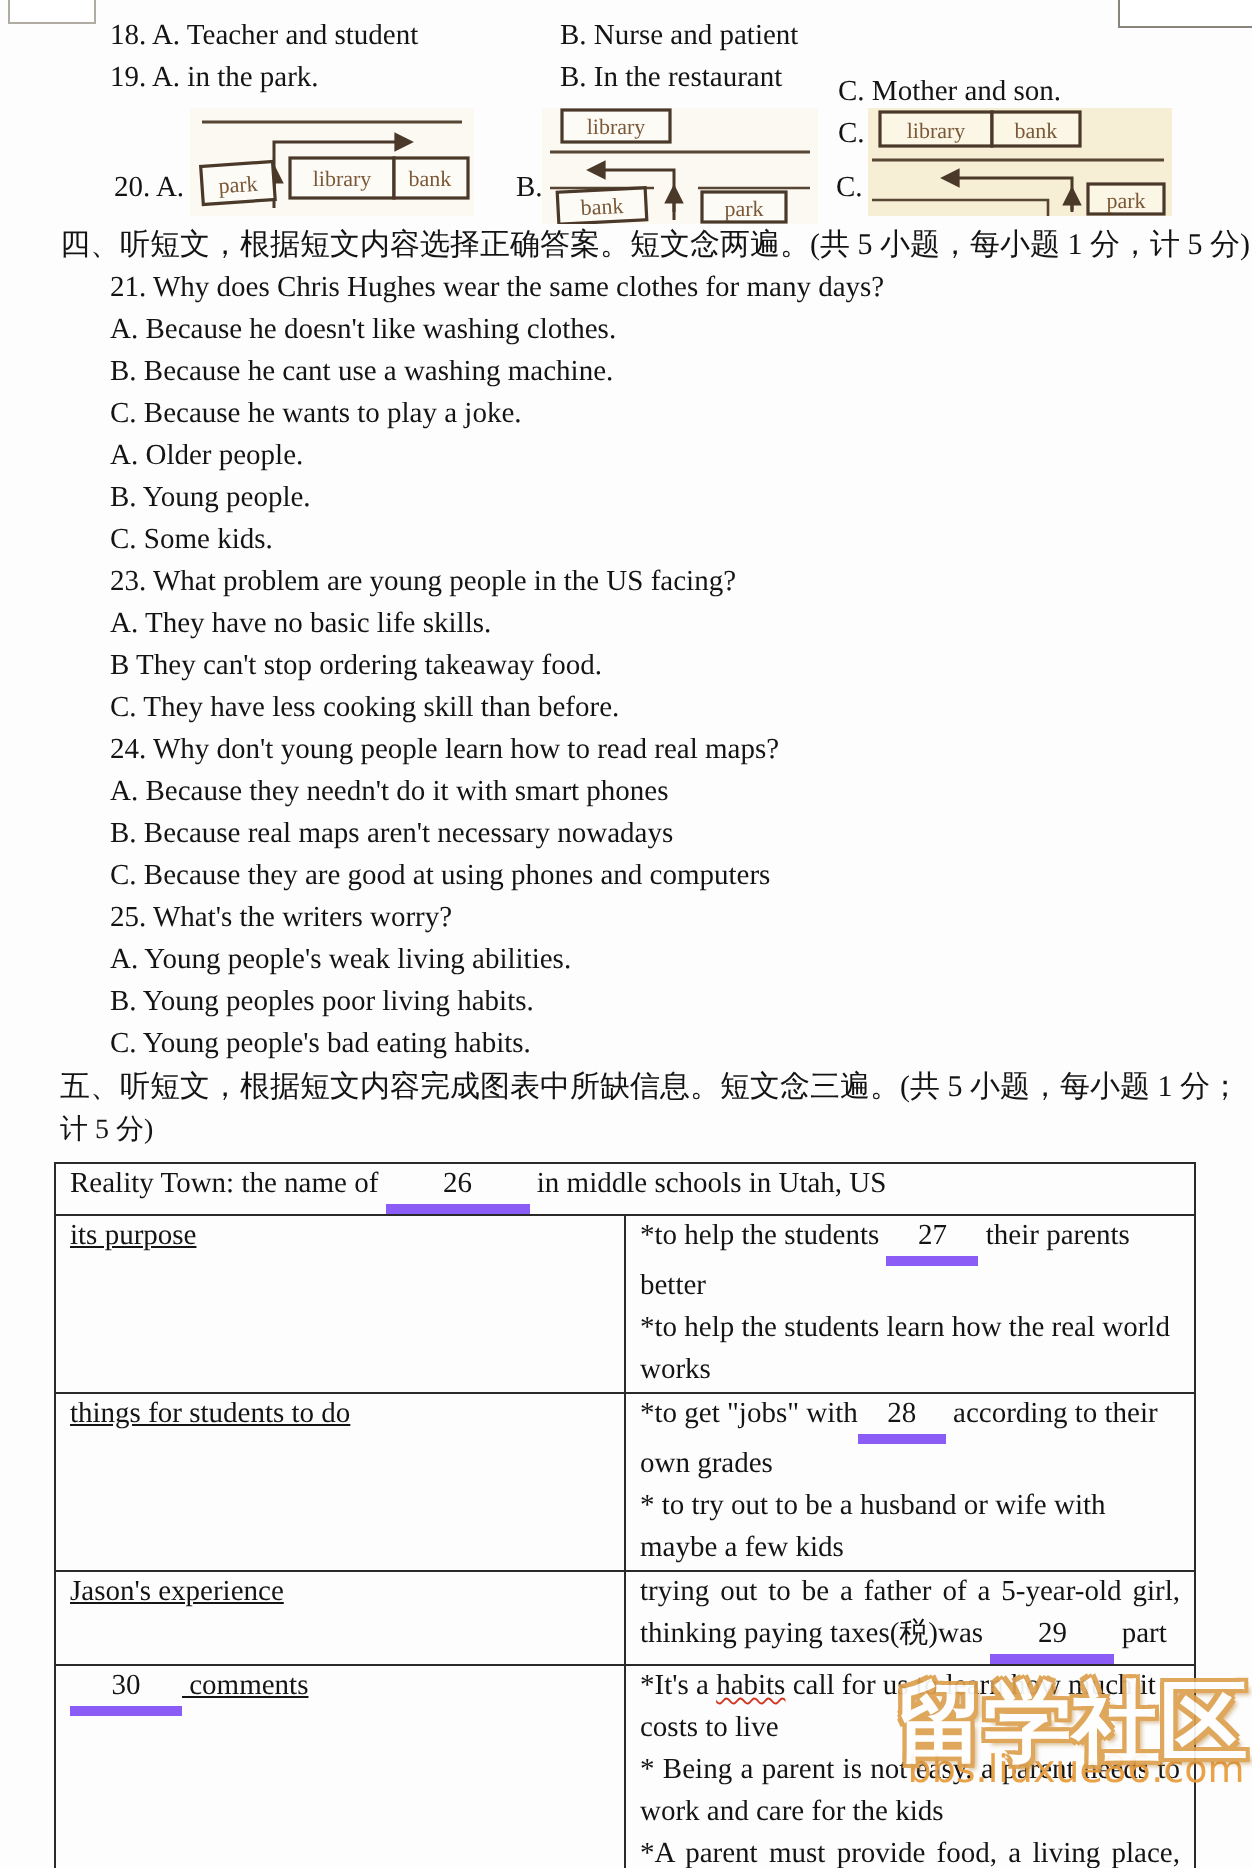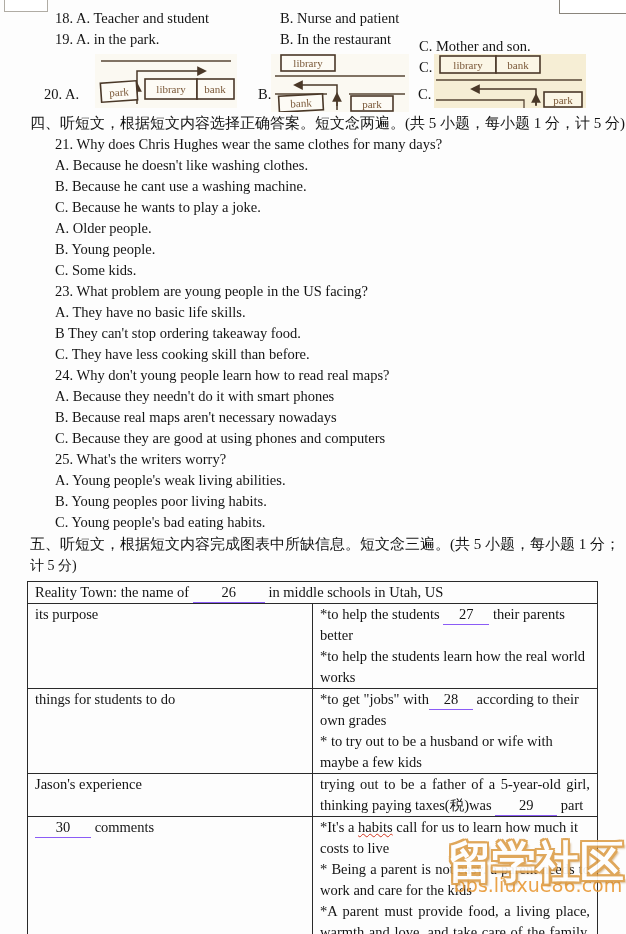--- a/index.html
+++ b/index.html
@@ -22,36 +22,36 @@
 
   
   .optrow { position:relative; height:21px; line-height:21px; white-space:nowrap; }
   .optrow .ca { position:absolute; left:55px; }
   .optrow .cb { position:absolute; left:280px; }
   .optrow .cc { position:absolute; left:419px;margin-top:28px; }
 
   
   .maps-row { position:relative; height:62px; }
   .maps-row .maplabel { position:absolute; top:34px; height:21px; line-height:21px; }
-  .lbl-a { left:44px; } .lbl-b { left:258px; } .lbl-c { left:418px; }
+  .lbl-a { left:57px; } .lbl-b { left:258px; } .lbl-c { left:418px; }
   .map-svg { position:absolute; top:4px; }
   .map-a { left:95px; } .map-b { left:271px; } .map-c { left:434px; }
   .map-txt { font-family:"Liberation Serif",serif; font-size:11px; fill:#7a5838; }
 
   .sec-header { margin-left:30px; height:22px; line-height:22px; font-size:15px; white-space:nowrap; }
   .sec-header2 { margin-left:30px; height:21px; line-height:21px; font-size:14px; white-space:nowrap; }
   .qline { margin-left:55px; height:21px; line-height:21px; white-space:nowrap; }
 
   
   .info-table { border-collapse:collapse; margin-left:27px; margin-top:5px; width:571px; table-layout:fixed; }
   .info-table td { border:1.4px solid #2a2a2a; vertical-align:top; padding:0 7px; line-height:21px; }
-  .info-table .lcol { width:180px; }
+  .info-table .lcol { width:180px;text-decoration:underline; }
   .cell-line { min-height:21px; }
   .justify { text-align:justify; }
-  .blank { display:inline-block; min-width:42px; border-bottom:1px solid #8b5cf6;
+  .blank { display:inline-block; min-width:42px; border-bottom:5px solid #8b5cf6;
     text-align:center; height:19px; line-height:19px; }
   .squiggly { text-decoration:underline; text-decoration-style:wavy;
     text-decoration-color:#d23520; text-decoration-thickness:1px; }
 
   
   .watermark { position:absolute; top:840px; left:448px; width:180px; z-index:9; pointer-events:none; }
   .wm-main {
     font-family:"DejaVu Sans","Liberation Sans",sans-serif;
     font-weight:bold; font-size:44px; line-height:1; color:#ffffff; white-space:nowrap;
     text-shadow:

